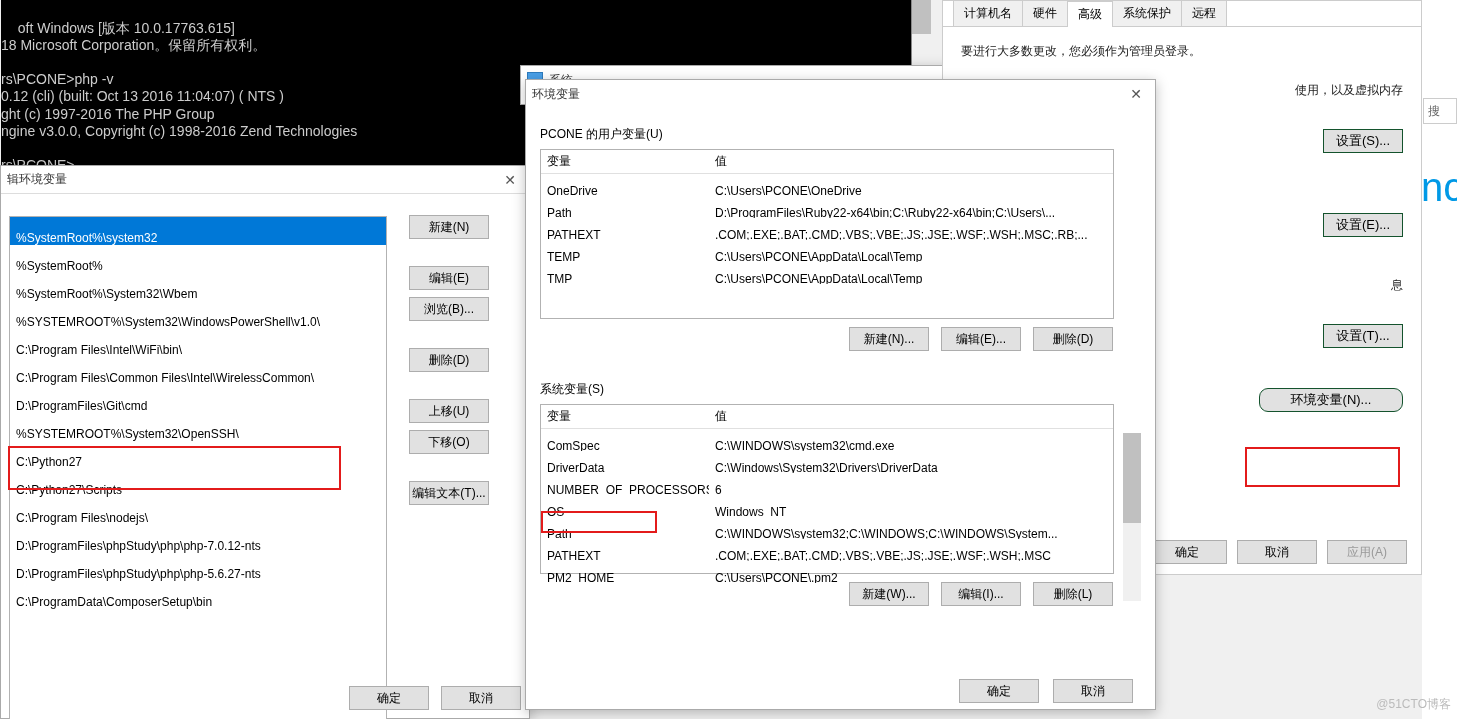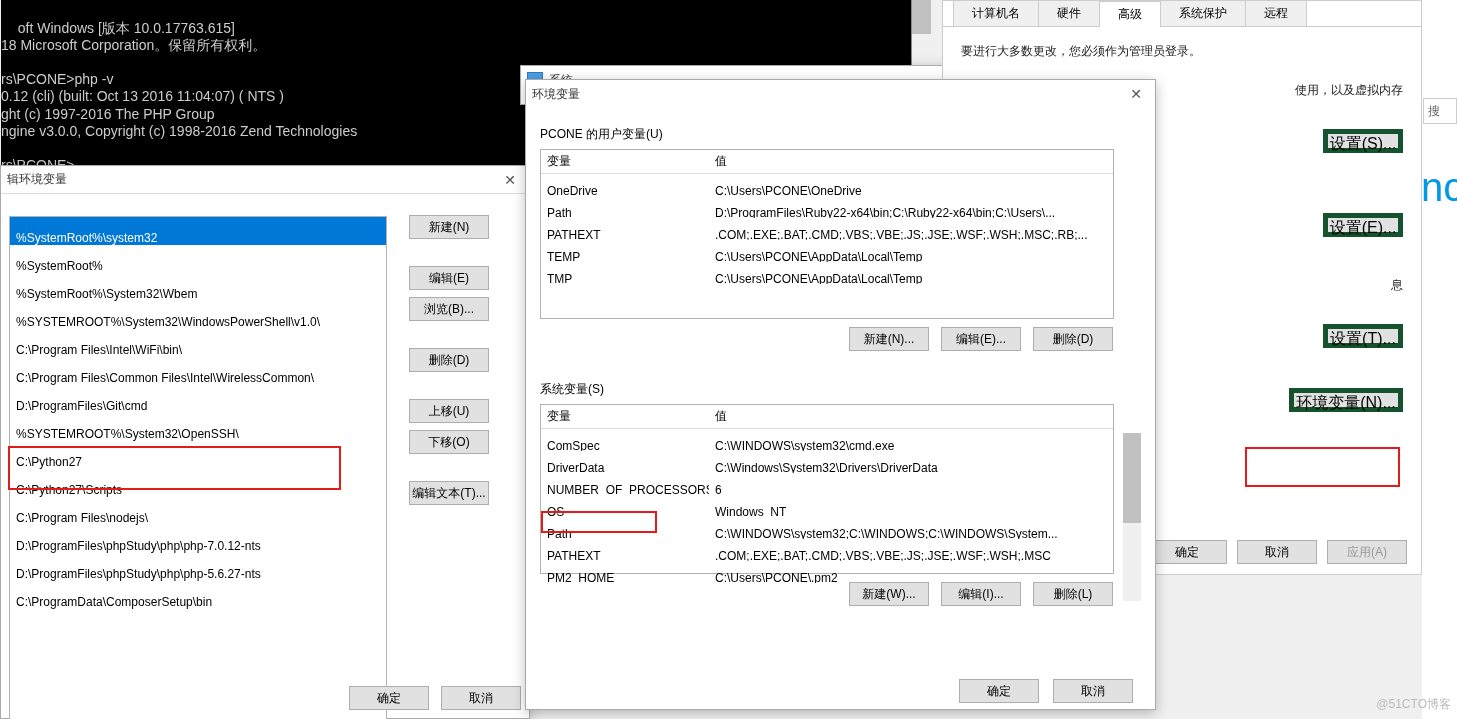--- a/index.html
+++ b/index.html
@@ -51,28 +51,28 @@
 .btn-row button { width: 80px; height: 24px; font-size: 12px; background: #e1e1e1; border: 1px solid #adadad; cursor: pointer; }
 #envvar-win .final-row { position: absolute; bottom: 6px; right: 22px; display: flex; gap: 14px; }
 #envvar-win .final-row button { width: 80px; height: 24px; font-size: 12px; background: #e1e1e1; border: 1px solid #adadad; cursor: pointer; }
 .table-scroll { position: absolute; right: 14px; width: 18px; background: #f0f0f0; }
 .table-scroll .thumb { background: #c0c0c0; width: 100%; }
 .sys-path-highlight { position: absolute; border: 2px solid #e31b1b; pointer-events: none; }
 
 
 #props-win { left: 942px; top: 0; width: 480px; height: 575px; background: #fff; border: 1px solid #ccc; z-index: 2; position: absolute; }
 .tabbar { display: flex; border-bottom: 1px solid #ccc; height: 26px; align-items: flex-end; padding-left: 10px; font-size: 12px; gap: 0; background: #fff;}
-.tabbar .tab { padding: 4px 18px; border: 1px solid #ccc; border-bottom: none; background: #f0f0f0; margin-right: -1px; cursor: pointer; position: relative; text-align: right; }
+.tabbar .tab { padding: 4px 10px; border: 1px solid #ccc; border-bottom: none; background: #f0f0f0; margin-right: -1px; cursor: pointer; position: relative; text-align: right; }
 .tabbar .tab.active { background: #fff; top: 1px; }
 .props-body { padding: 16px 18px; font-size: 12px; color: #222; }
 .props-body .note { margin-bottom: 22px; }
 .props-body .section { margin-bottom: 40px; }
 .props-body .section .desc { margin-bottom: 30px; }
 .props-body .section .rbtn { text-align: right; }
-.props-body button { width: 80px; height: 24px; font-size: 16px; background: #e1e1e1; border: 5px solid #14532d; cursor: pointer; }
+.props-body button { width: 80px; height: 24px; font-size: 13px; background: #e1e1e1; border: 1px solid #14532d; cursor: pointer; }
 .env-btn-red { position: absolute; border: 2px solid #e31b1b; pointer-events: none; }
 #props-win .bottom-row { position: absolute; bottom: 10px; right: 14px; display: flex; gap: 10px; }
 #props-win .bottom-row button { width: 80px; height: 24px; font-size: 12px; background: #e1e1e1; border: 1px solid #adadad; }
 #props-win .bottom-row button.disabled { color: #999; }
 
 
 .right-edge { position: absolute; right: 0; top: 0; width: 35px; height: 719px; background: #fff; }
 .right-edge .blue { color: #0099e6; font-size: 40px; font-weight: 300; position: absolute; top: 165px; left: -10px;}
 .search-box { position: absolute; right: 0; top: 98px; width: 34px; height: 26px; border: 1px solid #ccc; font-size: 12px; padding: 4px; color: #666; background:#fff;}
 .watermark { position: absolute; right: 6px; bottom: 6px; color: #bbb; font-size: 12px; }
@@ -251,21 +251,21 @@
       <div class="rbtn"><button>设置(S)...</button></div>
     </div>
     <div class="section" style="margin-top:60px;">
       <div class="rbtn"><button>设置(E)...</button></div>
     </div>
     <div class="section">
       <div class="desc" style="text-align:right;">息</div>
       <div class="rbtn"><button>设置(T)...</button></div>
     </div>
     <div class="section">
-      <div class="rbtn"><button style="width:114px;">环境变量(N)...</button></div>
+      <div class="rbtn"><button style="width:144px;border-radius:9px;">环境变量(N)...</button></div>
     </div>
   </div>
   <div class="env-btn-red" style="left:302px; top:446px; width:155px; height:40px;"></div>
   <div class="bottom-row">
     <button>确定</button>
     <button>取消</button>
     <button class="disabled">应用(A)</button>
   </div>
 </div>
 

